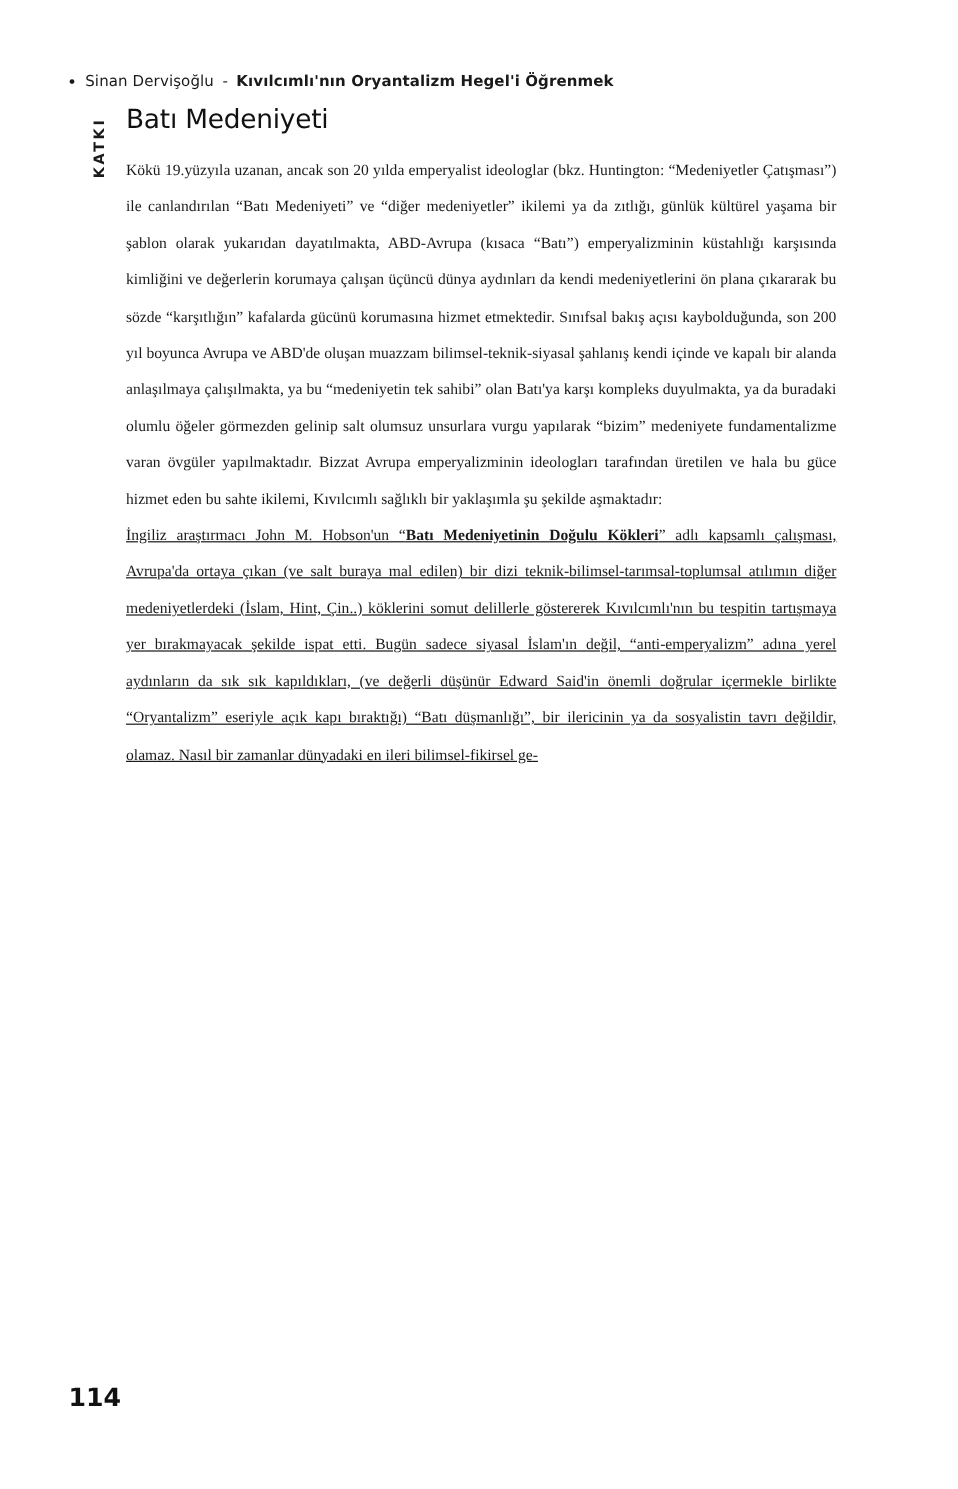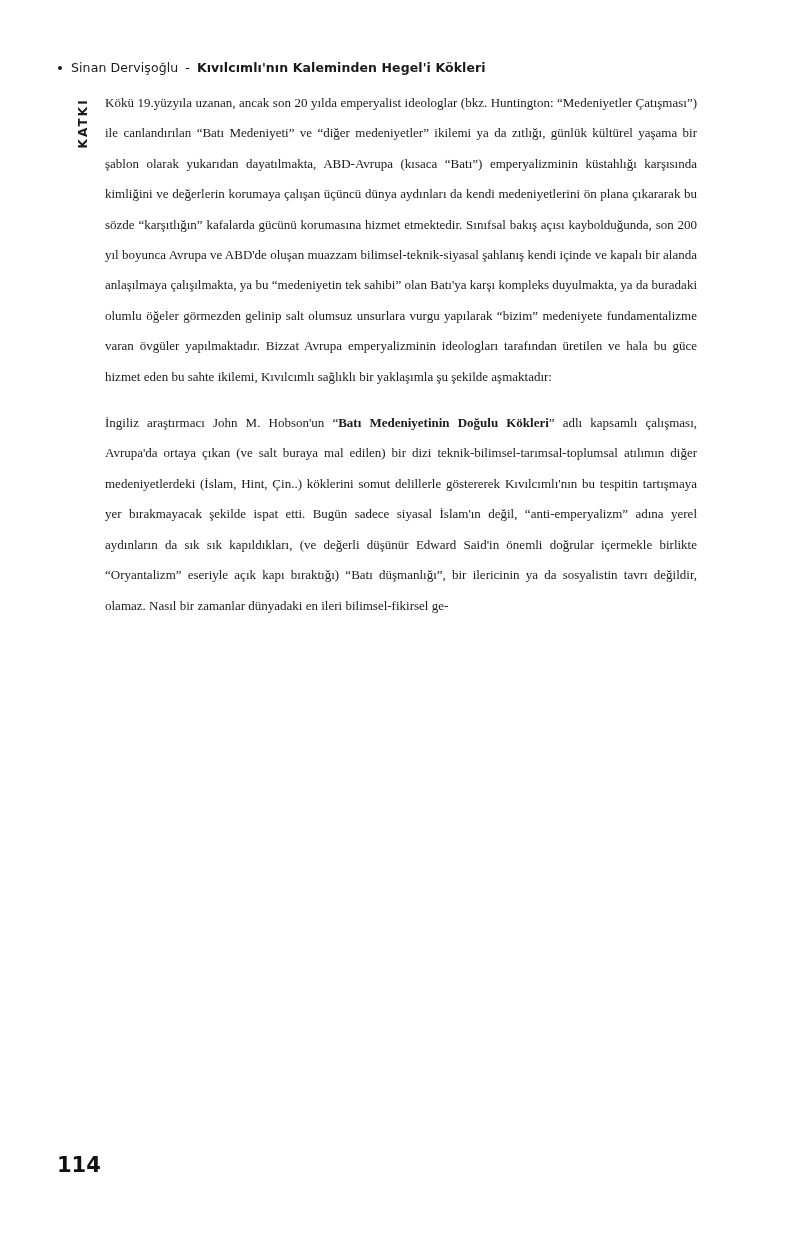--- a/index.html
+++ b/index.html
@@ -101,21 +101,22 @@
     font-size: 18.4px;
     line-height: 29.5px;
     text-align: justify;
     font-family: "DejaVu Sans", sans-serif;
   }
   .quote .strong {
     font-weight: 700;
   }
 
   p.after-quote {
-    margin-top: 16px;
+    margin-top: 0;
+    text-decoration: underline;
   }
   .bold {
     font-weight: 700;
   }
 
   
   .folio {
     position: absolute;
     left: 57px;
     bottom: 64px;
@@ -127,27 +128,28 @@
 </style>
 </head>
 <body>
 
 <div class="page">
 
   <div class="runhead">
     <span class="bullet"></span>
     <span class="author">Sinan Dervişoğlu</span>
     <span class="sep">-</span>
-    <span class="title">Kıvılcımlı'nın Kaleminden Hegel'i Kökleri</span>
+    <span class="title">Kıvılcımlı'nın Oryantalizm Hegel'i Öğrenmek</span>
   </div>
 
   <div class="sidetab">KATKI</div>
 
   <div class="content">
 
+    <h1 class="section-title">Batı Medeniyeti</h1>
 
     <p class="body">Kökü 19.yüzyıla uzanan, ancak son 20 yılda emperyalist ideologlar (bkz. Huntington: “Medeniyetler Çatışması”) ile canlandırılan “Batı Medeniyeti” ve “diğer medeniyetler” ikilemi ya da zıtlığı, günlük kültürel yaşama bir şablon olarak yukarıdan dayatılmakta, ABD-Avrupa (kısaca “Batı”) emperyalizminin küstahlığı karşısında kimliğini ve değerlerin korumaya çalışan üçüncü dünya aydınları da kendi medeniyetlerini ön plana çıkararak bu sözde “karşıtlığın” kafalarda gücünü korumasına hizmet etmektedir. Sınıfsal bakış açısı kaybolduğunda, son 200 yıl boyunca Avrupa ve ABD'de oluşan muazzam bilimsel-teknik-siyasal şahlanış kendi içinde ve kapalı bir alanda anlaşılmaya çalışılmakta, ya bu “medeniyetin tek sahibi” olan Batı'ya karşı kompleks duyulmakta, ya da buradaki olumlu öğeler görmezden gelinip salt olumsuz unsurlara vurgu yapılarak “bizim” medeniyete fundamentalizme varan övgüler yapılmaktadır. Bizzat Avrupa emperyalizminin ideologları tarafından üretilen ve hala bu güce hizmet eden bu sahte ikilemi, Kıvılcımlı sağlıklı bir yaklaşımla şu şekilde aşmaktadır:</p>
 
 
     <p class="body after-quote"><span>İngiliz araştırmacı John M. Hobson'un “</span><span class="bold">Batı Medeniyetinin Doğulu Kökleri</span><span>” adlı kapsamlı çalışması, Avrupa'da ortaya çıkan (ve salt buraya mal edilen) bir dizi teknik-bilimsel-tarımsal-toplumsal atılımın diğer medeniyetlerdeki (İslam, Hint, Çin..) köklerini somut delillerle göstererek Kıvılcımlı'nın bu tespitin tartışmaya yer bırakmayacak şekilde ispat etti. Bugün sadece siyasal İslam'ın değil, “anti-emperyalizm” adına yerel aydınların da sık sık kapıldıkları, (ve değerli düşünür Edward Said'in önemli doğrular içermekle birlikte “Oryantalizm” eseriyle açık kapı bıraktığı) “Batı düşmanlığı”, bir ilericinin ya da sosyalistin tavrı değildir, olamaz. Nasıl bir zamanlar dünyadaki en ileri bilimsel-fikirsel ge-</span></p>
 
   </div>
 
   <div class="folio">114</div>
 

